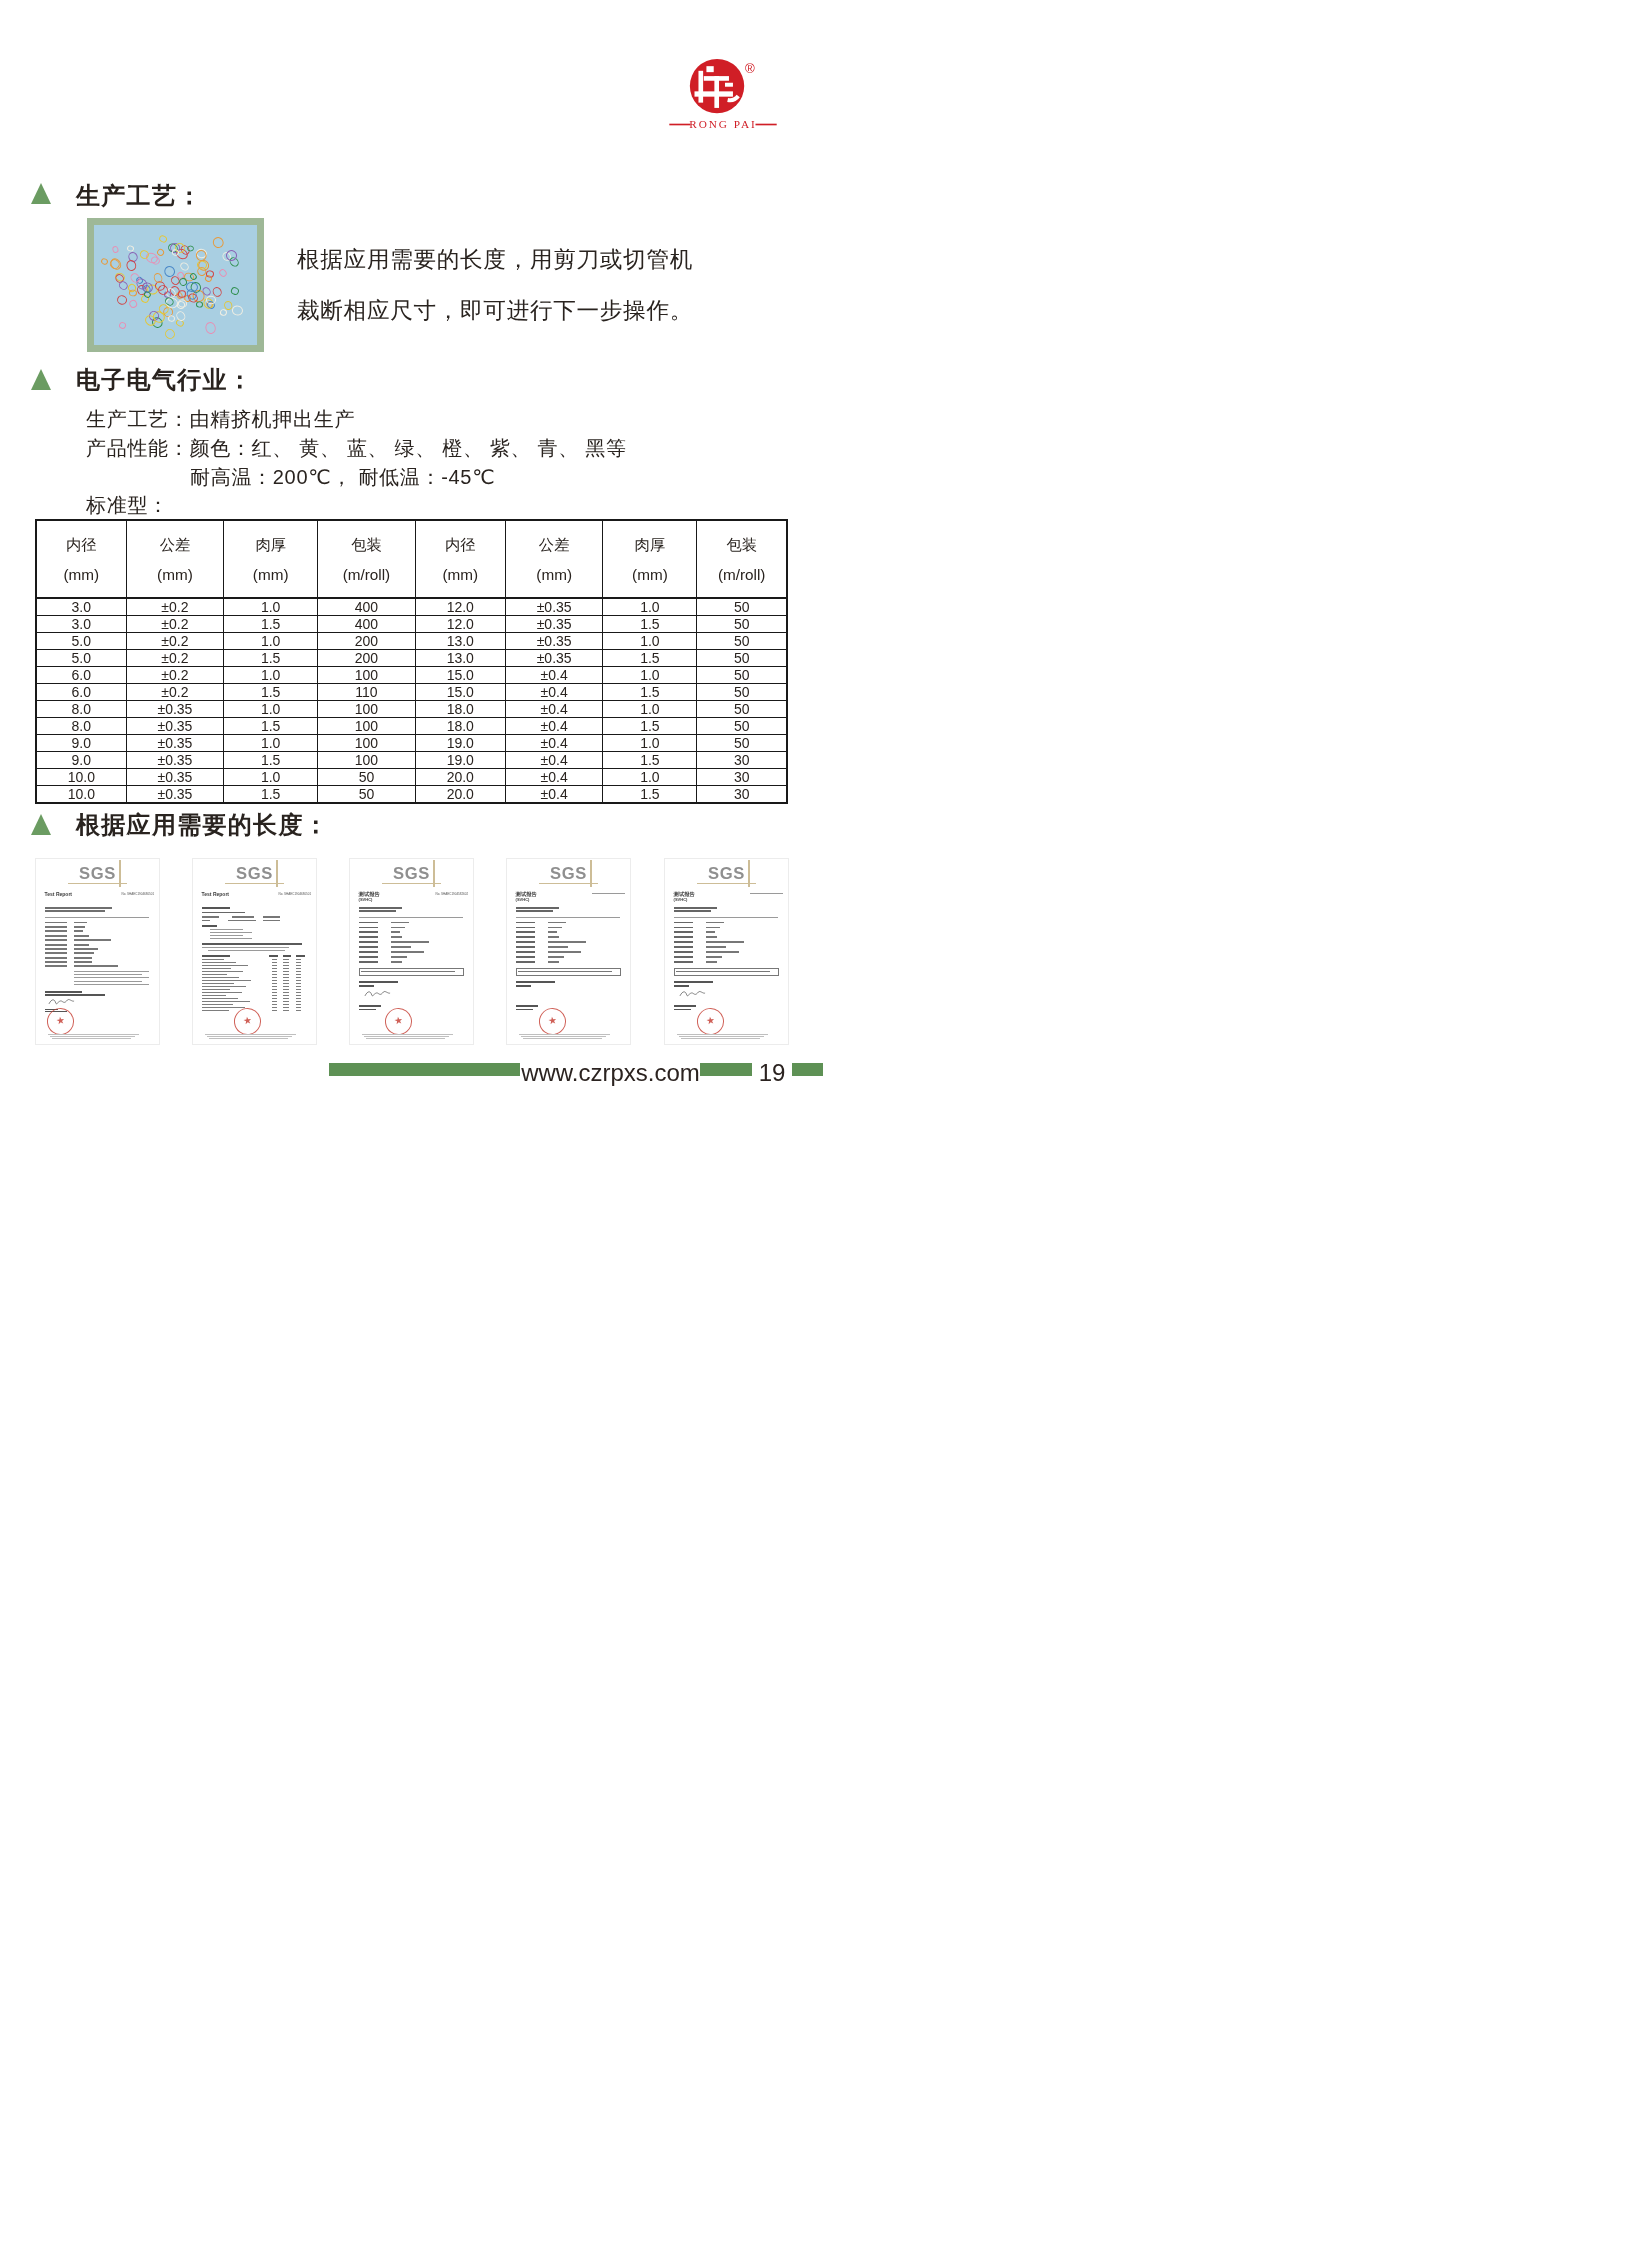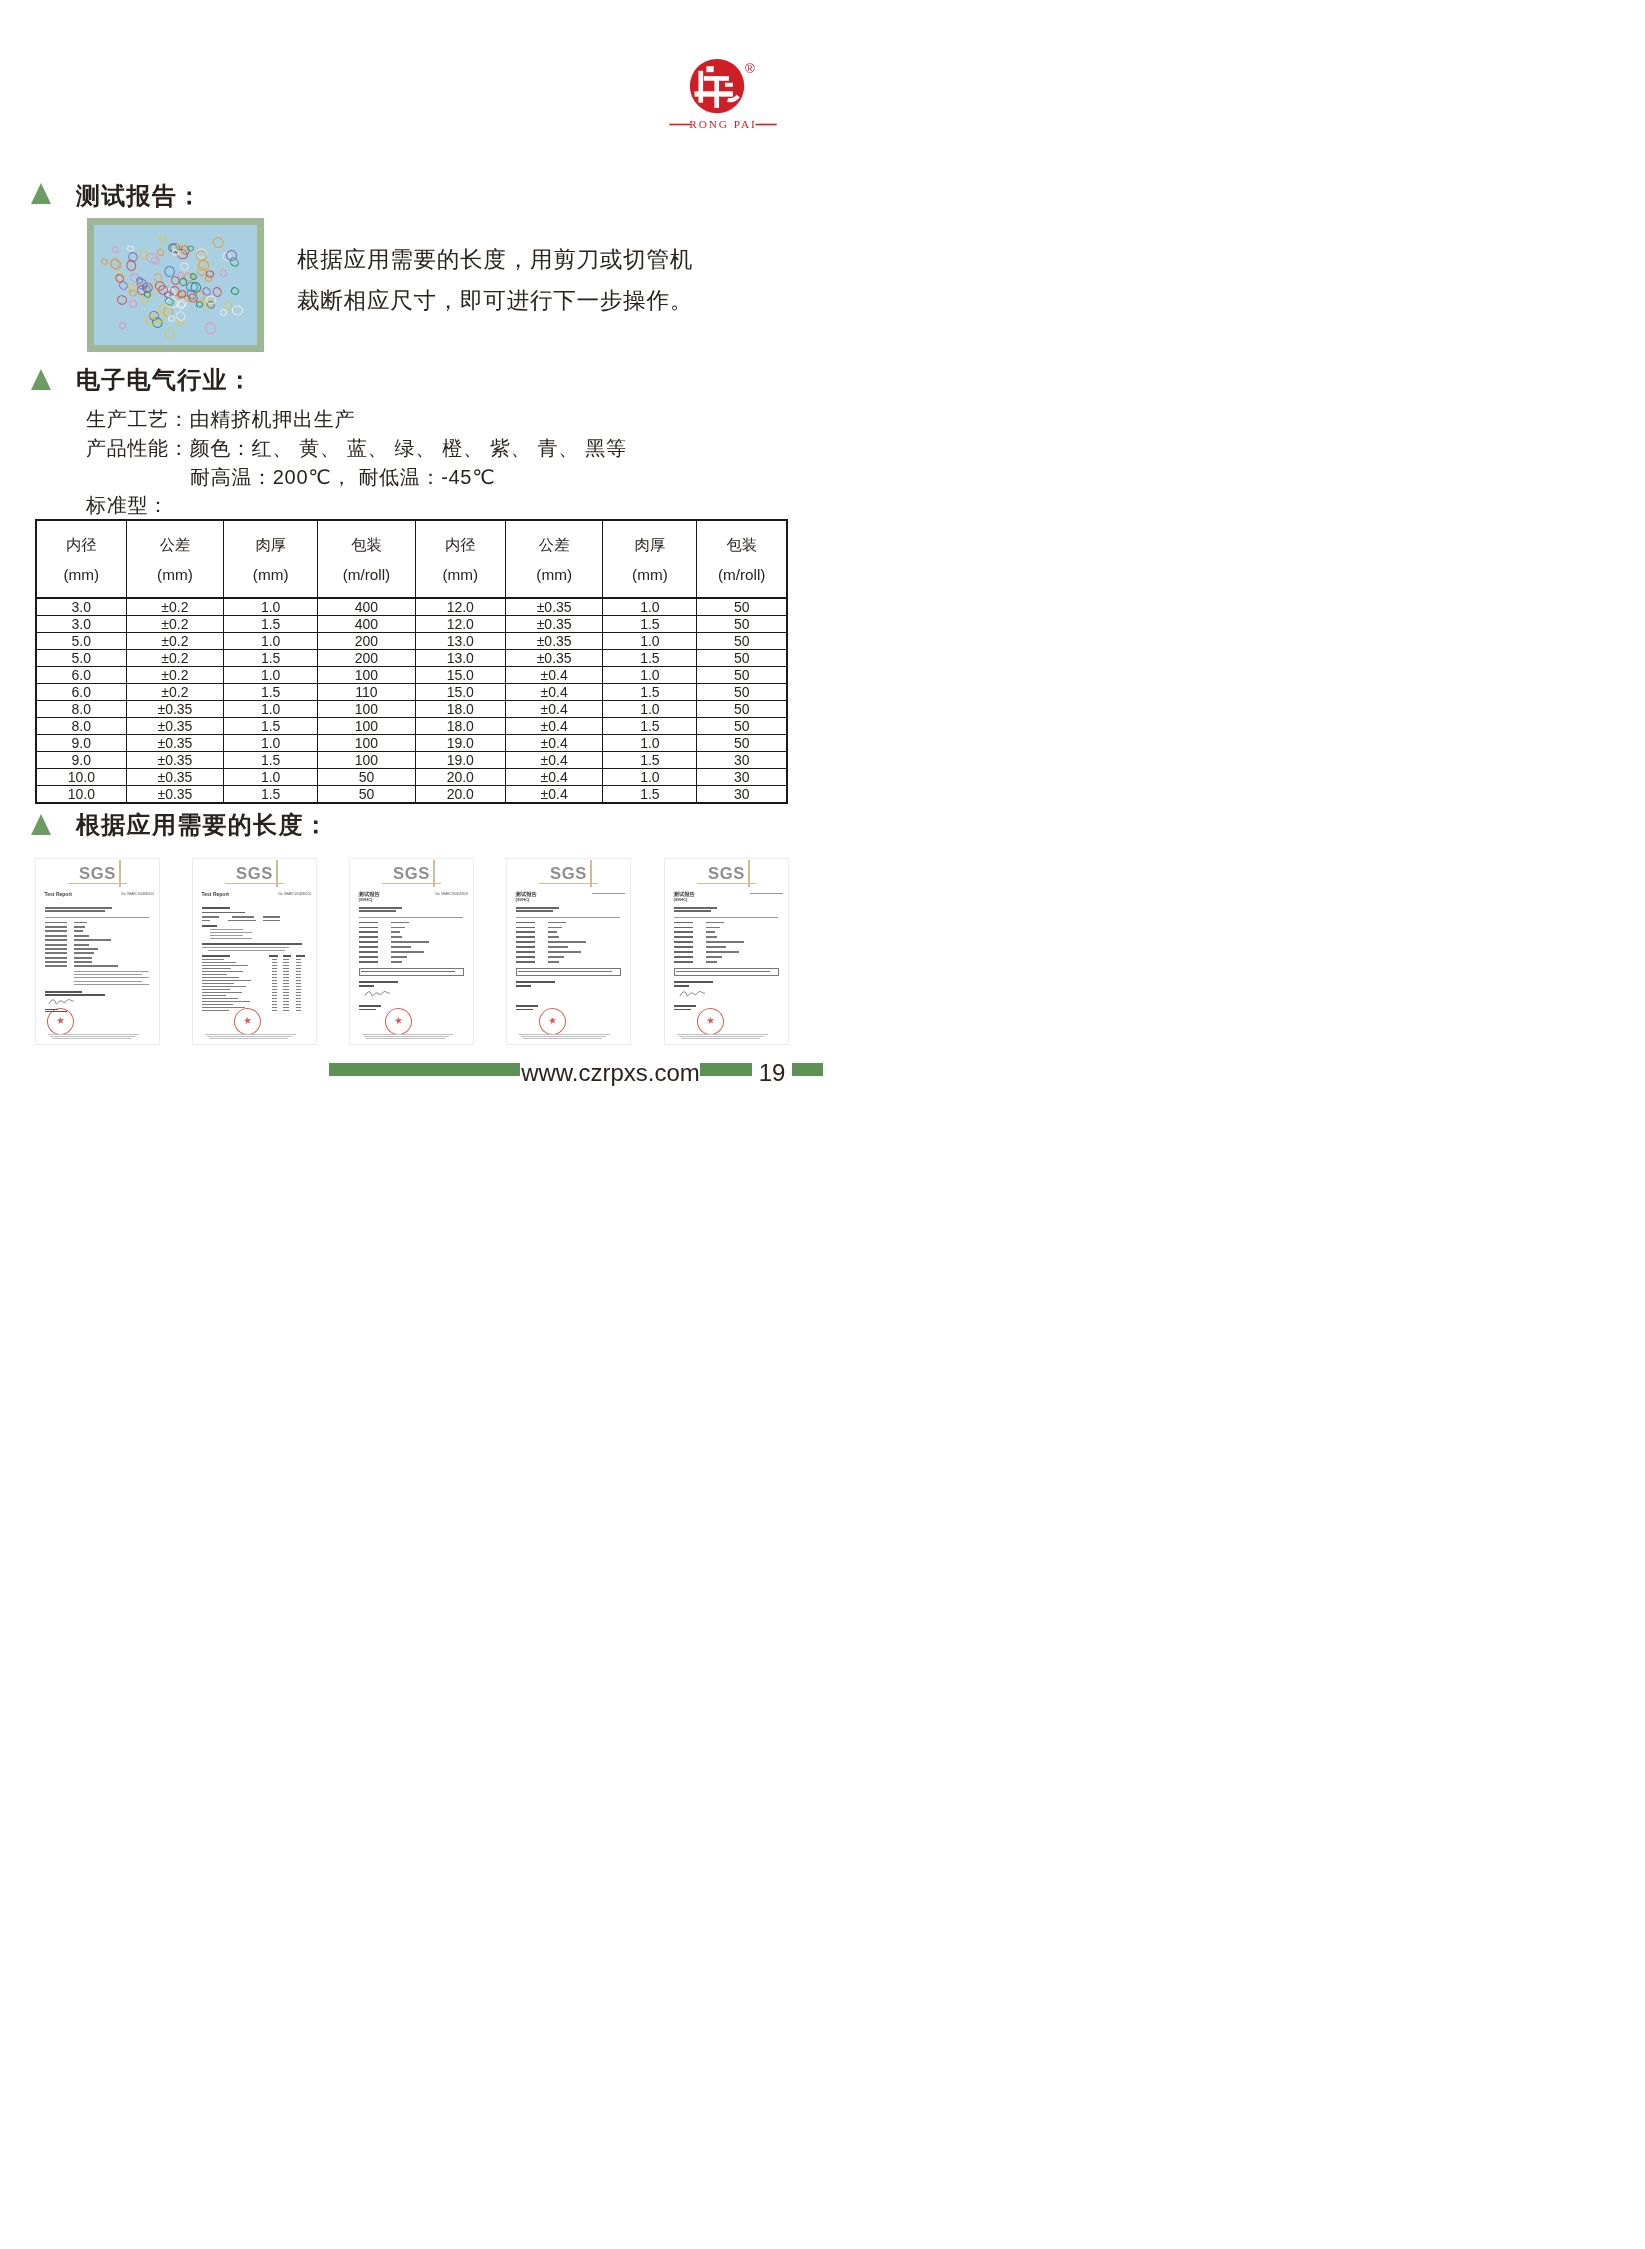--- a/index.html
+++ b/index.html
@@ -79,21 +79,21 @@
     <rect x="46" y="53" width="58" height="8" fill="#fff"></rect>
     <rect x="92" y="40" width="12" height="6" fill="#fff"></rect>
     <path d="M96 66 q 10 2 16 -6" stroke="#fff" stroke-width="6" fill="none"></path>
     <text x="122" y="26" font-size="20" fill="#d01e26">®</text>
     <line x1="8" y1="103" x2="40" y2="103" stroke="#d01e26" stroke-width="2.5"></line>
     <line x1="138" y1="103" x2="170" y2="103" stroke="#d01e26" stroke-width="2.5"></line>
     <text x="89" y="109" font-size="17" text-anchor="middle" fill="#d01e26" font-family="Liberation Serif, DejaVu Serif, serif" letter-spacing="3">RONG PAI</text>
   </svg>
 
   <div class="tri" style="left:31px;top:183px;"></div>
-  <div class="sec-title" style="top:180px;">测试报告：</div>
+  <div class="sec-title" style="top:180px;">生产工艺：</div>
 
   <div class="photo">
     <div class="photo-inner" id="rings">
         <div class="ring" style="left: 69px; top: 82px; width: 8.2px; height: 8.2px; border: 1.7px solid rgb(231, 154, 59); transform: rotate(69deg) scaleY(0.98);"></div>
         <div class="ring" style="left: 82px; top: 22.5px; width: 10px; height: 10px; border: 1.7px solid rgb(209, 69, 69); transform: rotate(30deg) scaleY(0.81);"></div>
         <div class="ring" style="left: 58px; top: 92px; width: 8.6px; height: 8.6px; border: 1.7px solid rgb(47, 143, 78); transform: rotate(49deg) scaleY(0.9);"></div>
         <div class="ring" style="left: 83px; top: 47px; width: 5.4px; height: 5.4px; border: 1.7px solid rgb(232, 143, 180); transform: rotate(57deg) scaleY(0.95);"></div>
         <div class="ring" style="left: 126px; top: 84px; width: 4.8px; height: 4.8px; border: 1.7px solid rgb(240, 238, 226); transform: rotate(12deg) scaleY(0.93);"></div>
         <div class="ring" style="left: 53px; top: 59px; width: 9.3px; height: 9.3px; border: 1.7px solid rgb(228, 199, 53); transform: rotate(16deg) scaleY(0.89);"></div>
         <div class="ring" style="left: 76px; top: 61px; width: 7.8px; height: 7.8px; border: 1.7px solid rgb(209, 69, 69); transform: rotate(57deg) scaleY(0.92);"></div>
@@ -181,21 +181,21 @@
         <div class="ring" style="left: 111px; top: 97px; width: 9.5px; height: 9.5px; border: 1.7px solid rgb(232, 143, 180); transform: rotate(76deg) scaleY(0.84);"></div>
         <div class="ring" style="left: 82px; top: 86px; width: 7.7px; height: 7.7px; border: 1.7px solid rgb(240, 238, 226); transform: rotate(58deg) scaleY(0.84);"></div>
         <div class="ring" style="left: 92px; top: 56px; width: 9.6px; height: 9.6px; border: 1.7px solid rgb(74, 136, 200); transform: rotate(11deg) scaleY(0.83);"></div>
         <div class="ring" style="left: 85px; top: 53px; width: 6.2px; height: 6.2px; border: 1.7px solid rgb(47, 143, 78); transform: rotate(64deg) scaleY(0.94);"></div>
         <div class="ring" style="left: 35px; top: 64px; width: 6px; height: 6px; border: 1.7px solid rgb(231, 154, 59); transform: rotate(7deg) scaleY(0.82);"></div>
         <div class="ring" style="left: 64px; top: 60px; width: 8px; height: 8px; border: 1.7px solid rgb(209, 69, 69); transform: rotate(39deg) scaleY(0.96);"></div>
         <div class="ring" style="left: 17.7px; top: 21.3px; width: 4.9px; height: 4.9px; border: 1.7px solid rgb(232, 143, 180); transform: rotate(72deg) scaleY(0.84);"></div>
       </div>
   </div>
   <div class="desc" style="top:244px;">根据应用需要的长度，用剪刀或切管机</div>
-  <div class="desc" style="top:285px;">裁断相应尺寸，即可进行下一步操作。</div>
+  <div class="desc" style="top:295px;">裁断相应尺寸，即可进行下一步操作。</div>
 
   <div class="tri" style="left:31px;top:369px;"></div>
   <div class="sec-title" style="top:364px;">电子电气行业：</div>
   <div class="spec-line" style="left:86px;top:406px;">生产工艺：由精挤机押出生产</div>
   <div class="spec-line" style="left:86px;top:435px;">产品性能：颜色：红、 黄、 蓝、 绿、 橙、 紫、 青、 黑等</div>
   <div class="spec-line" style="left:190px;top:464px;">耐高温：200℃， 耐低温：-45℃</div>
   <div class="spec-line" style="left:86px;top:492px;">标准型：</div>
 
   <table class="spec-table">
     <colgroup>

